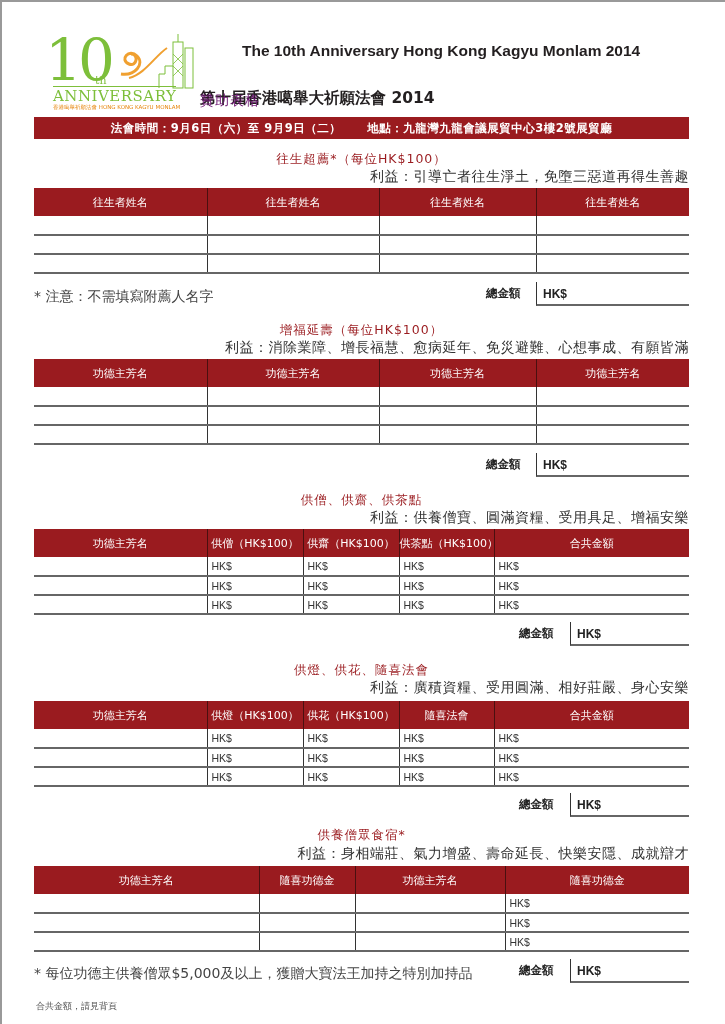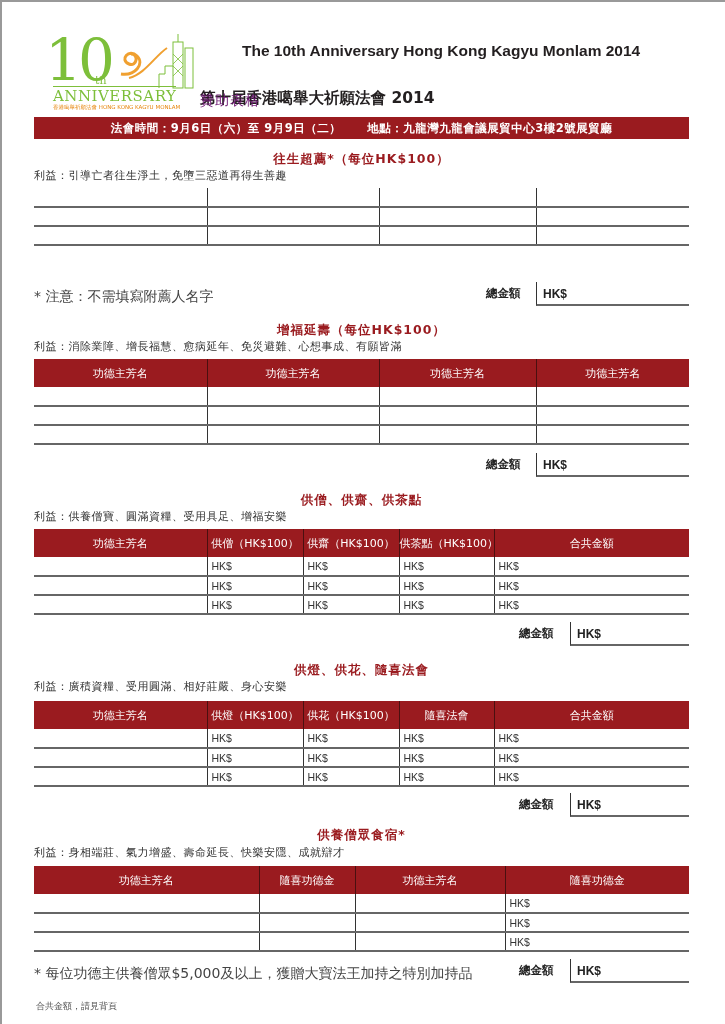--- a/index.html
+++ b/index.html
@@ -16,22 +16,22 @@
   .logo .sub { position: absolute; left: 8px; top: 72px; font-size: 5.5px; color: #e7860d; white-space: nowrap; }
   .logo svg { position: absolute; left: 70px; top: 2px; }
 
   .title-en { position: absolute; left: 200px; top: 42px; font-family: "Liberation Sans", sans-serif; font-weight: bold; font-size: 15.5px; color: #231f20; white-space: nowrap; margin-left: 42px; }
   .title-zh { position: absolute; left: 200px; top: 62px; font-weight: bold; font-size: 15.5px; color: #231f20; white-space: nowrap; margin-top: 26px; }
   .form-title { position: absolute; left: 200px; top: 92px; font-size: 14px; color: #701a75; letter-spacing: 1px; white-space: nowrap; }
 
   .info-bar { position: absolute; left: 34px; top: 117px; width: 655px; height: 22px; background: #9a1b1f; color: #fff;
     font-size: 11.5px; font-weight: bold; display: flex; align-items: center; justify-content: center; gap: 26px; white-space: nowrap; letter-spacing: 0.5px; }
 
-  .sec-title { position: absolute; left: 34px; width: 655px; text-align: center; font-size: 12.5px; font-weight: bold; color: #9a1b1f; letter-spacing: 1px; }
-  .sec-benefit { position: absolute; left: 34px; width: 655px; text-align: left; font-size: 11px; color: #333; letter-spacing: 0.5px; }
+  .sec-title { position: absolute; left: 34px; width: 655px; text-align: center; font-size: 12.5px; font-weight: normal; color: #9a1b1f; letter-spacing: 1px; }
+  .sec-benefit { position: absolute; left: 34px; width: 655px; text-align: right; font-size: 14px; color: #333; letter-spacing: 0.5px; }
 
   table.grid { position: absolute; left: 34px; width: 655px; border-collapse: collapse; table-layout: fixed; }
   table.grid th { background: #9a1b1f; color: #fff; font-weight: normal; font-size: 11px; height: 28px; border-left: 1px solid #4a1010; text-align: center; white-space: nowrap; }
   table.grid th:first-child { border-left: none; }
   table.grid td { height: 19px; border-left: 1px solid #333; border-bottom: 2px solid #666; font-size: 10.5px; padding-left: 4px; font-family: "Liberation Sans", sans-serif; color: #333; }
   table.grid td:first-child { border-left: none; }
   table.grid tr:first-child td { }
 
   .total-row { position: absolute; left: 34px; width: 655px; height: 22px; }
   .total-label { position: absolute; font-size: 11.5px; color: #222; font-weight: bold; top: 4px; }
@@ -72,20 +72,26 @@
 <div class="sec-title" style="top:151px">往生超薦*（每位HK$100）</div>
 <div class="sec-benefit" style="top:168px">利益：引導亡者往生淨土，免墮三惡道再得生善趣</div>
 <table class="grid" style="top:188px">
   <colgroup>
       <col style="width:173px">
       <col style="width:172px">
       <col style="width:157px">
       <col style="width:153px">
     </colgroup>
   <tbody>
+      <tr>
+    <th>往生者姓名</th>
+    <th>往生者姓名</th>
+    <th>往生者姓名</th>
+    <th>往生者姓名</th>
+  </tr>
   <tr>
         <td></td>
         <td></td>
         <td></td>
         <td></td>
       </tr>
   <tr>
         <td></td>
         <td></td>
         <td></td>

